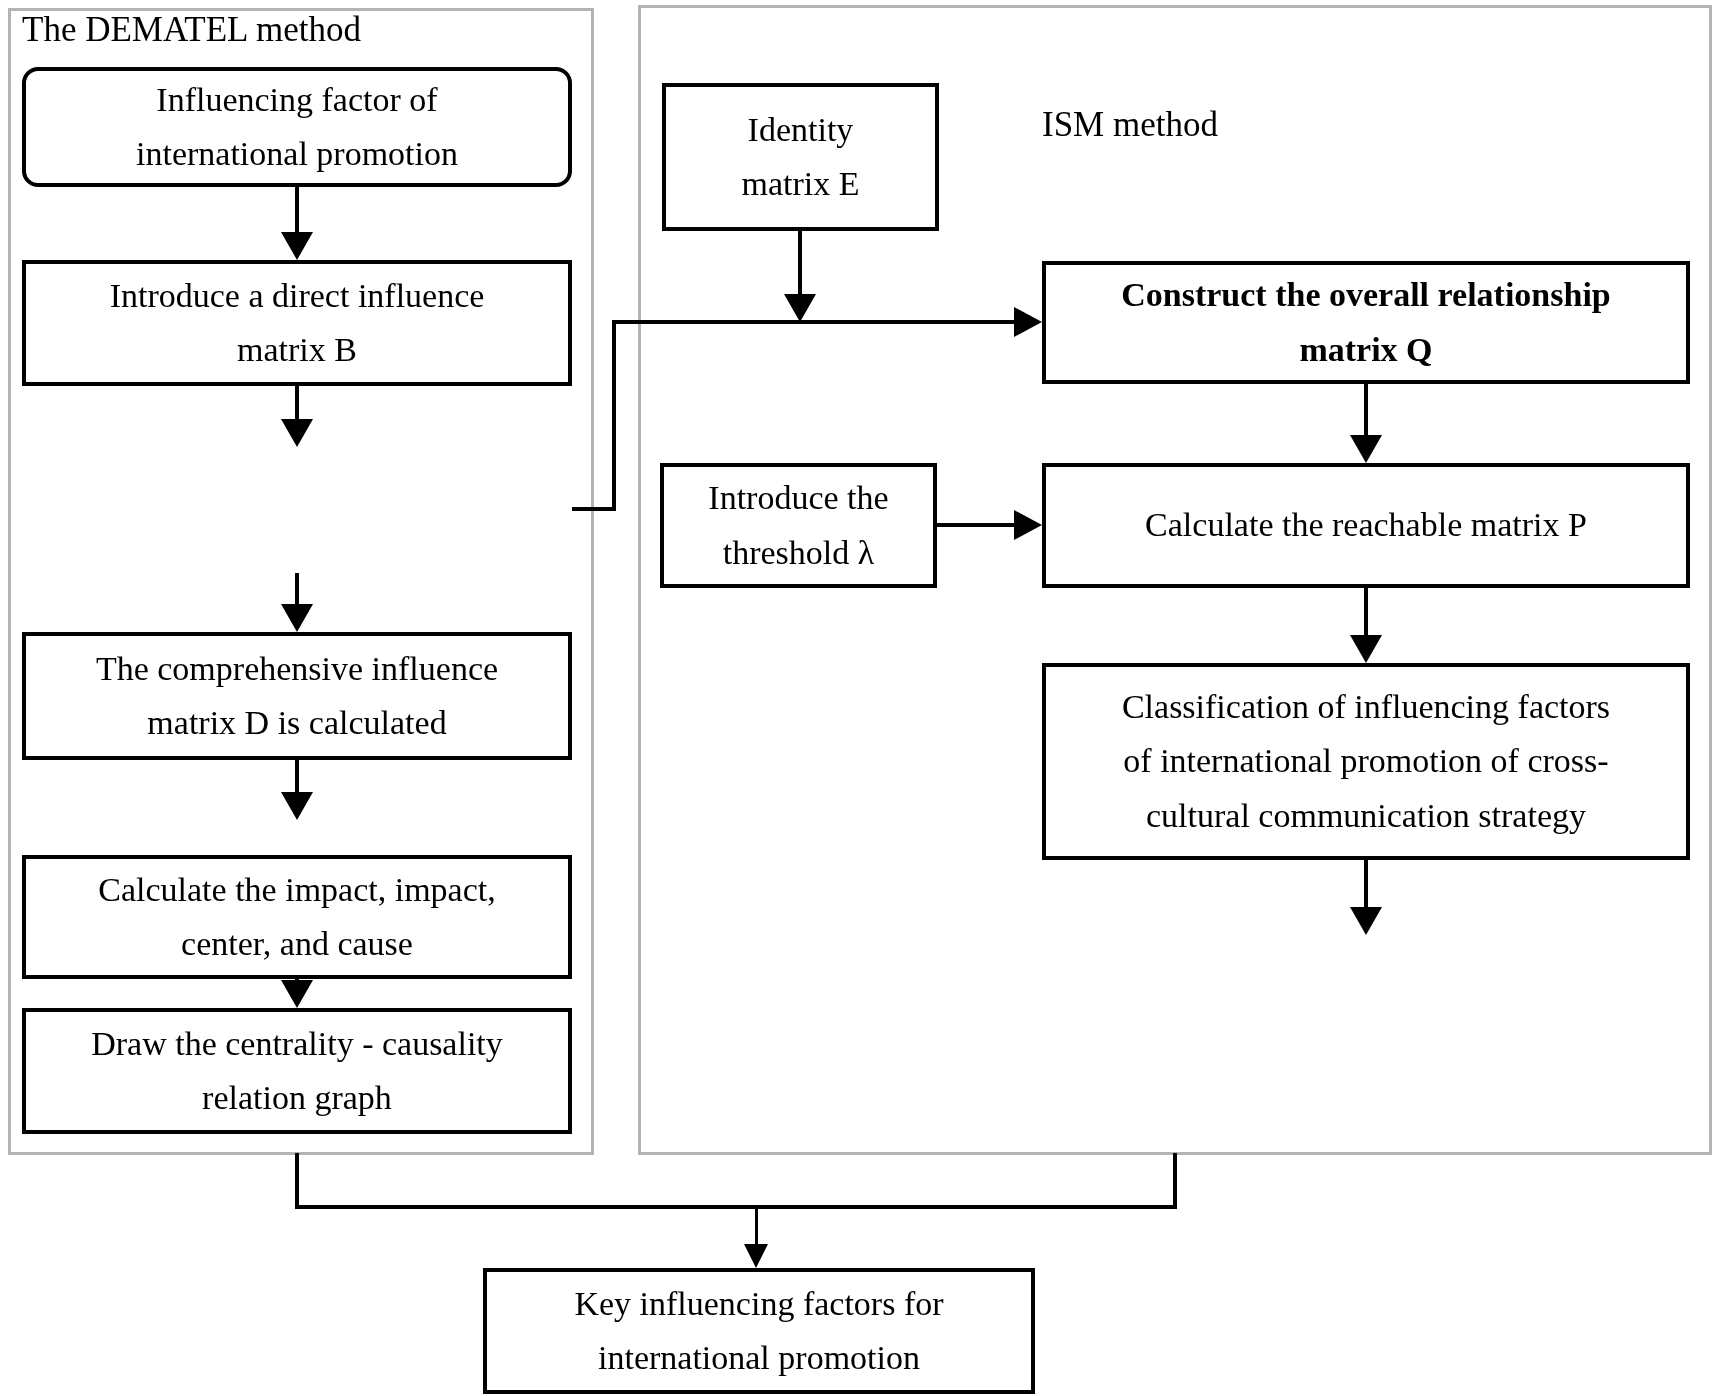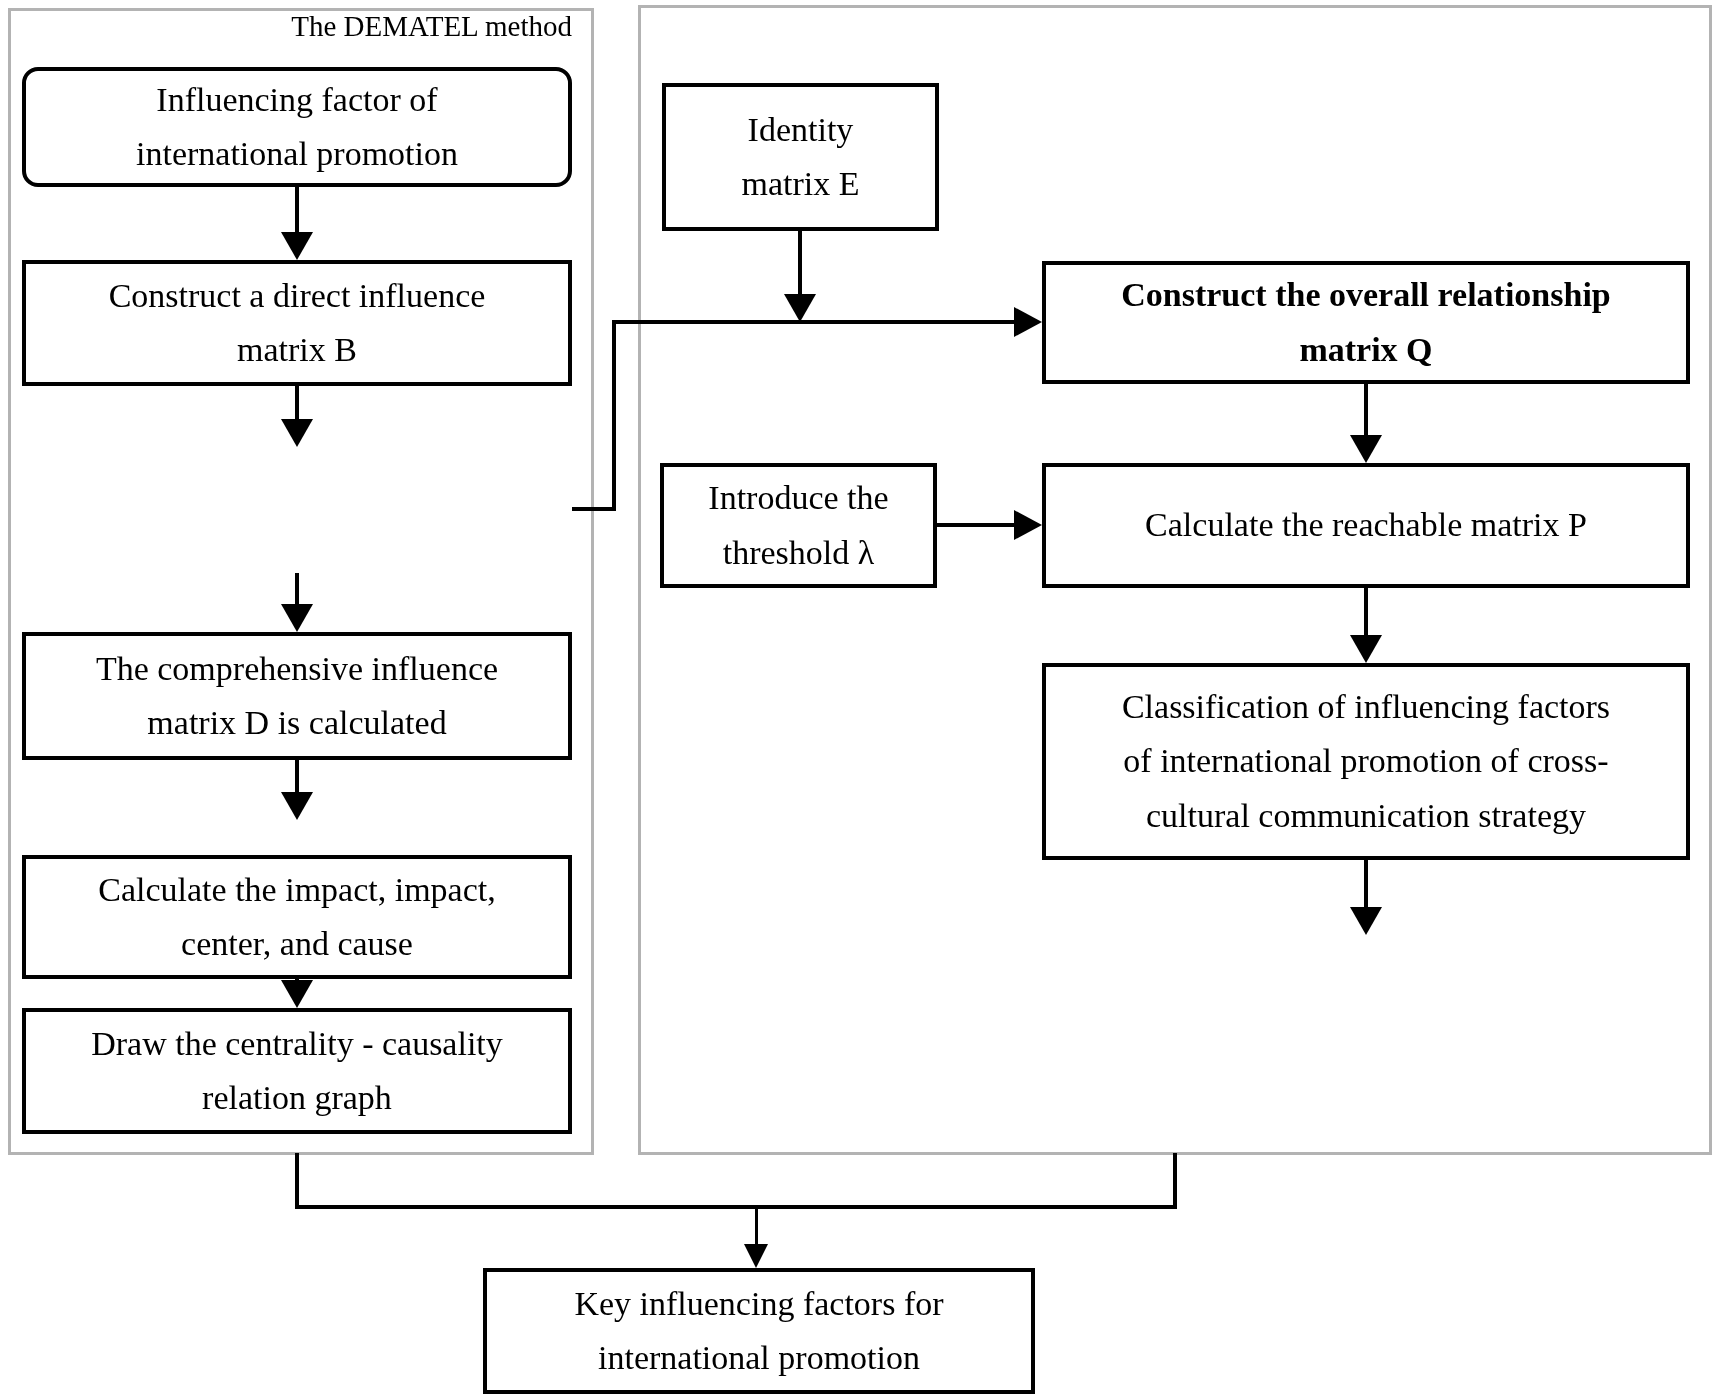--- a/index.html
+++ b/index.html
@@ -17,22 +17,22 @@
     overflow:hidden;
   }
   .panel{
     position:absolute;
     border:3px solid var(--panel-border);
     box-sizing:border-box;
     background:transparent;
   }
   .panel-title{
     position:absolute;
-    font-size:29px;
-    text-align:right;
+    font-size:35px;
+    text-align:left;
     white-space:pre-line;
   }
   .box{
     position:absolute;
     border:4px solid var(--line-color);
     background:#fff;
     box-sizing:border-box;
     display:flex;align-items:center;justify-content:center;
     text-align:center;
     font-size:34px;
@@ -67,24 +67,25 @@
 </style>
 </head>
 <body>
 
 <div class="canvas">
 
   <div class="panel" style="left:8px;top:8px;width:586px;height:1147px;"></div>
   <div class="panel" style="left:638px;top:5px;width:1074px;height:1150px;"></div>
 
   <div class="panel-title" style="left:22px;top:10px;width:550px;">The DEMATEL method</div>
+  <div class="panel-title" style="left:1042px;top:105px;width:648px;">ISM method</div>
 
   <div class="box" style="left:22px;top:67px;width:550px;height:120px;border-radius:16px;">Influencing factor of
 international promotion</div>
-  <div class="box" style="left:22px;top:260px;width:550px;height:126px;">Construct a direct influence
+  <div class="box" style="left:22px;top:260px;width:550px;height:126px;">Introduce a direct influence
 matrix B</div>
   <div class="box" style="left:22px;top:632px;width:550px;height:128px;">The comprehensive influence
 matrix D is calculated</div>
   <div class="box" style="left:22px;top:820px;width:550px;height:124px;margin-top:35px;">Calculate the impact, impact,
 center, and cause</div>
   <div class="box" style="left:22px;top:1008px;width:550px;height:126px;">Draw the centrality - causality
 relation graph</div>
 
   <div class="line" style="left:295px;top:187px;width:4px;height:47px;"></div>
   <div class="arrow-down" style="left:281px;top:232px;"></div>

